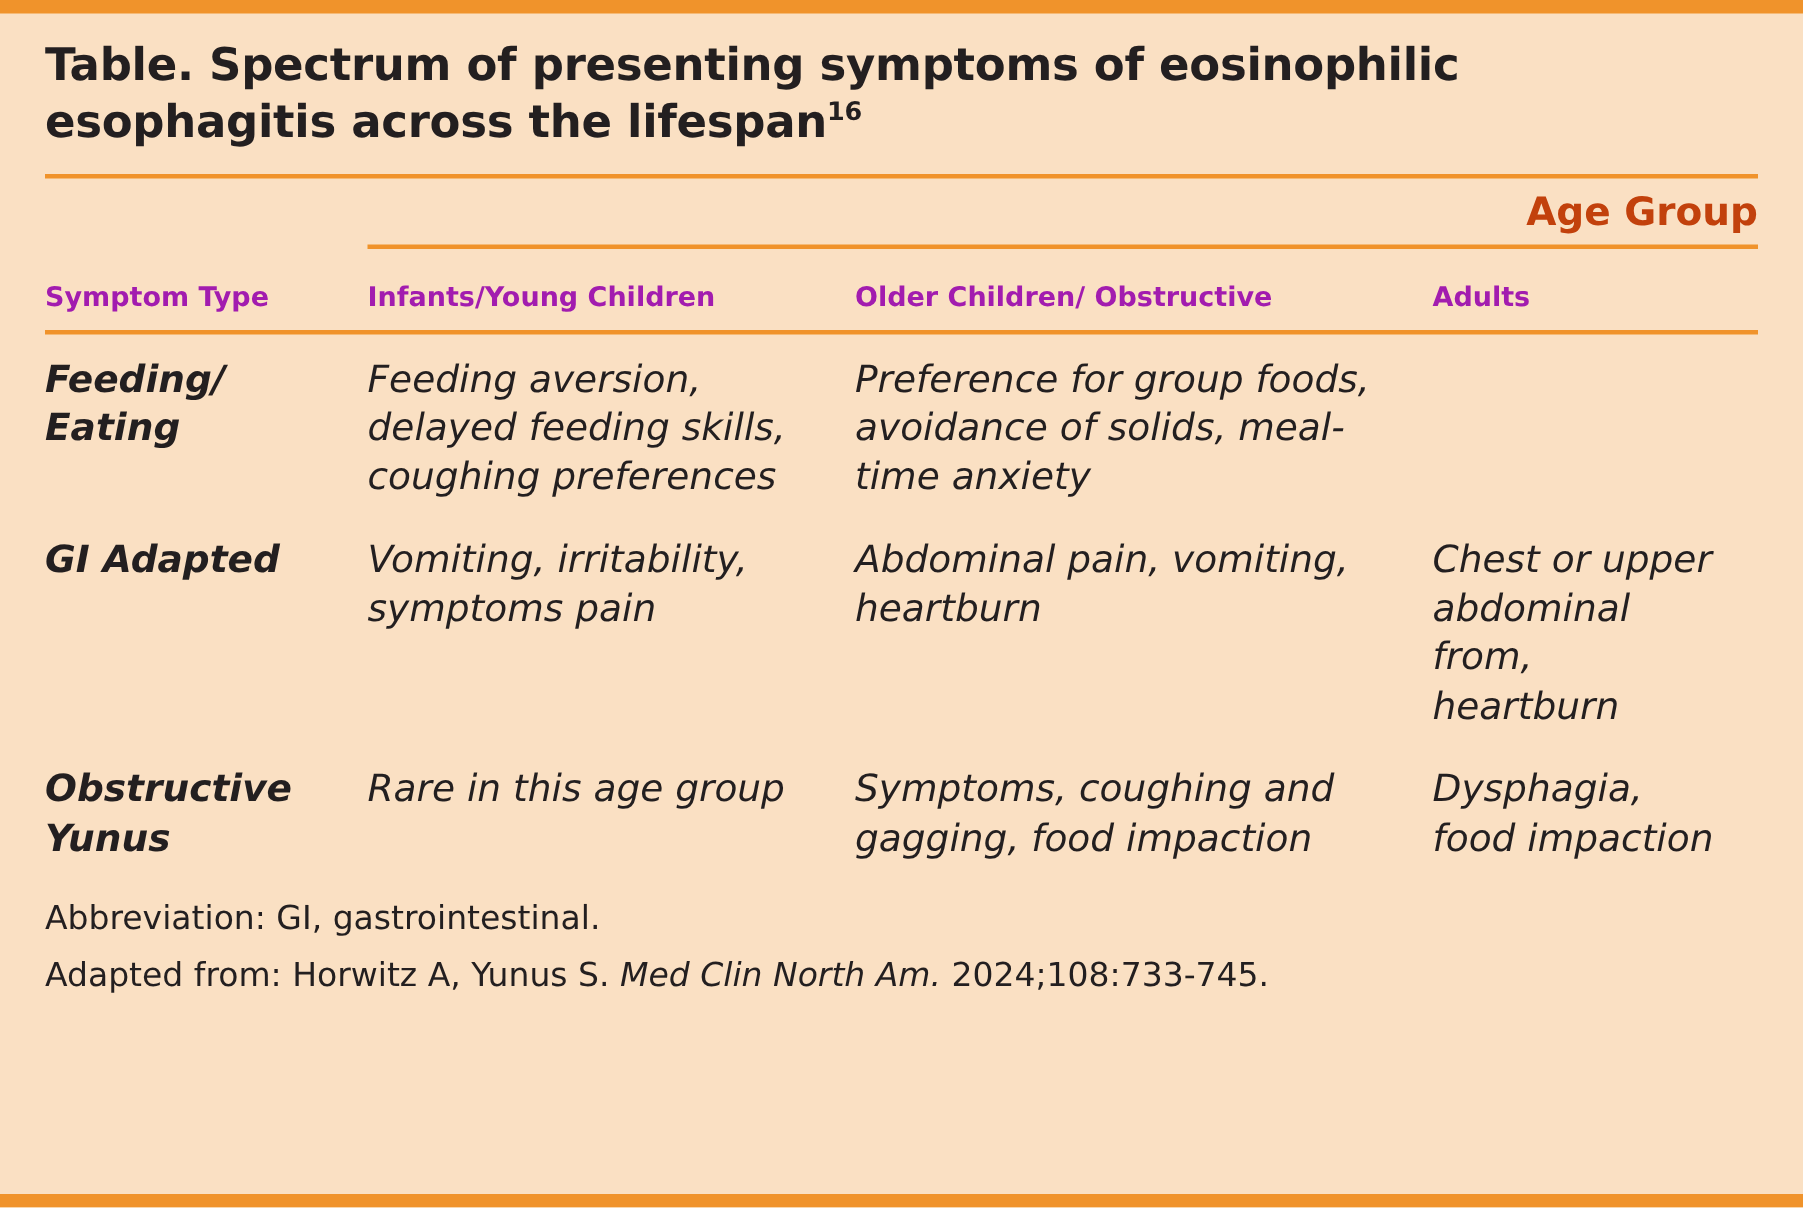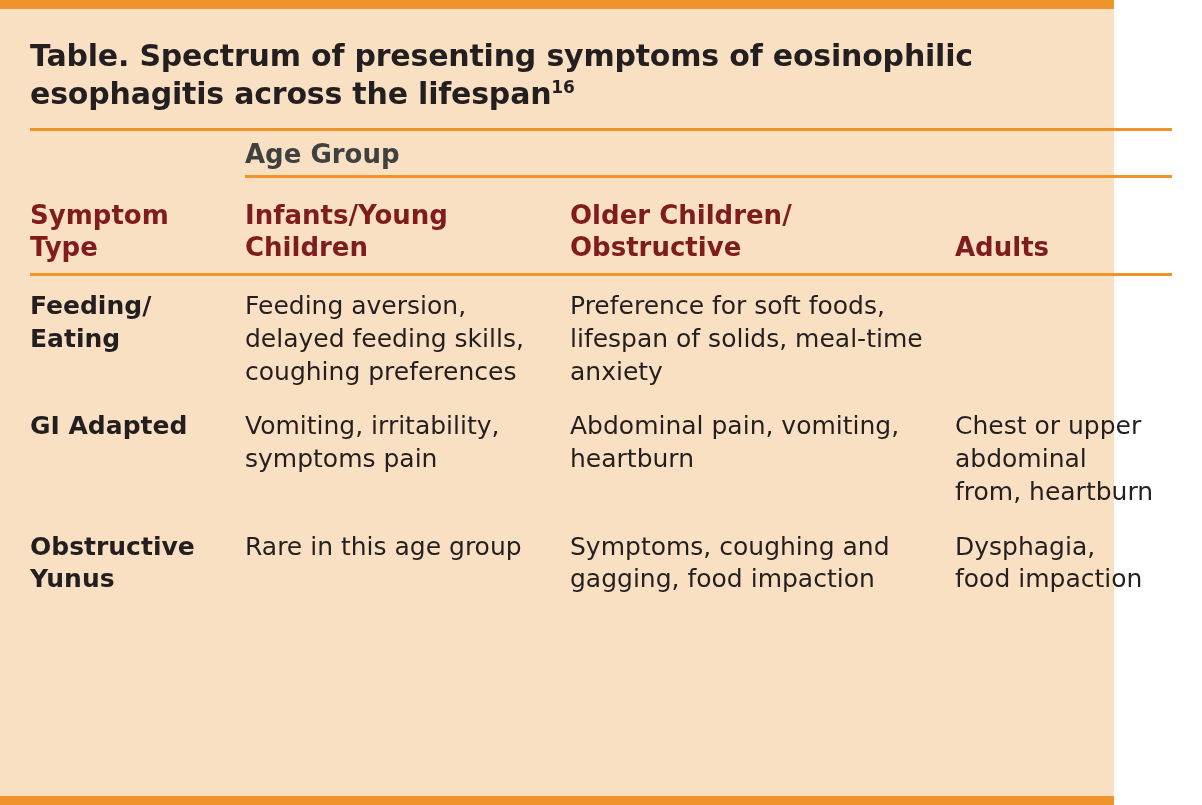--- a/index.html
+++ b/index.html
@@ -8,27 +8,27 @@
   }
   body {
     width: 1202px;
     height: 805px;
     background: #ffffff;
     font-family: "DejaVu Sans", sans-serif;
     overflow: hidden;
   }
   .table-card {
     position: relative;
-    width: 1114px;
+    width: 1202px;
     height: 805px;
     box-sizing: border-box;
     background: #fae0c3;
     border-top: 9px solid #f0932b;
     border-bottom: 9px solid #f0932b;
-    padding: 24px 30px 0 30px;
+    padding: 12px 30px 0 30px;
   }
   .title {
     font-size: 30px;
     font-weight: bold;
     color: #231f20;
     line-height: 1.28;
     letter-spacing: -0.2px;
     margin: 4px 0 14px 0;
     max-width: 1030px;
   }
@@ -50,51 +50,52 @@
   }
   col.c1 { width: 215px; }
   col.c2 { width: 325px; }
   col.c3 { width: 385px; }
   col.c4 { width: 217px; }
 
   .agegroup-row td {
     padding: 8px 0 10px 0;
   }
   .agegroup-label {
-    text-align: left;
+    text-align: right;
     font-size: 26px;
     font-weight: bold;
-    color: #404040;
+    color: #c2410c;
   }
   .agegroup-underline {
     height: 3px;
     background: #f0932b;
     margin-top: 6px;
   }
   .head-row td {
     vertical-align: bottom;
-    font-size: 26px;
+    font-size: 18px;
     font-weight: bold;
-    color: #7f1d1d;
+    color: #a21caf;
     line-height: 1.22;
     padding: 12px 18px 8px 0;
   }
   .head-row td.first { padding-right: 20px; }
   .header-bottom-rule {
     height: 3px;
     background: #f0932b;
     width: 1142px;
     margin: 2px 0 0 0;
   }
   .body-row td {
     vertical-align: top;
     font-size: 25px;
     color: #231f20;
     line-height: 1.31;
     padding: 14px 18px 8px 0;
+    font-style: italic;
   }
   .body-row td.rowhead {
     font-weight: bold;
     padding-right: 14px;
   }
   .notes {
     font-size: 22px;
     color: #231f20;
     line-height: 1.45;
     margin-top: 14px;
@@ -143,32 +144,36 @@
     <colgroup>
       <col class="c1">
         <col class="c2">
         <col class="c3">
         <col class="c4">
     </colgroup>
     <tbody>
       <tr class="body-row">
         <td class="rowhead">Feeding/ Eating</td>
         <td>Feeding aversion, delayed feeding skills, coughing preferences</td>
-        <td>Preference for soft foods, lifespan of solids, meal-time anxiety</td>
+        <td>Preference for group foods, avoidance of solids, meal-time anxiety</td>
         <td></td>
       </tr>
       <tr class="body-row">
         <td class="rowhead">GI Adapted</td>
         <td>Vomiting, irritability, symptoms pain</td>
         <td>Abdominal pain, vomiting, heartburn</td>
         <td>Chest or upper abdominal from, heartburn</td>
       </tr>
       <tr class="body-row">
         <td class="rowhead">Obstructive Yunus</td>
         <td>Rare in this age group</td>
         <td>Symptoms, coughing and gagging, food impaction</td>
         <td>Dysphagia, food impaction</td>
       </tr>
     </tbody>
   </table>
 
+  <div class="notes">
+    <div>Abbreviation: GI, gastrointestinal.</div>
+    <div><span>Adapted from: Horwitz A, Yunus S. </span><i>Med Clin North Am.</i><span> 2024;108:733-745.</span></div>
+  </div>
 
 </div>
 
 </body></html>

